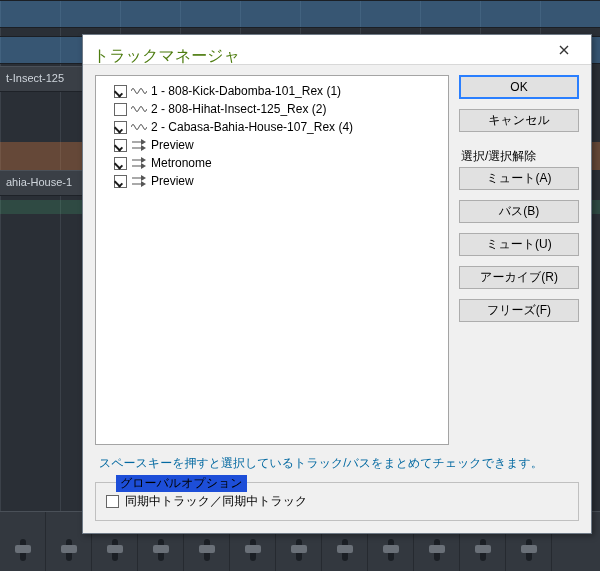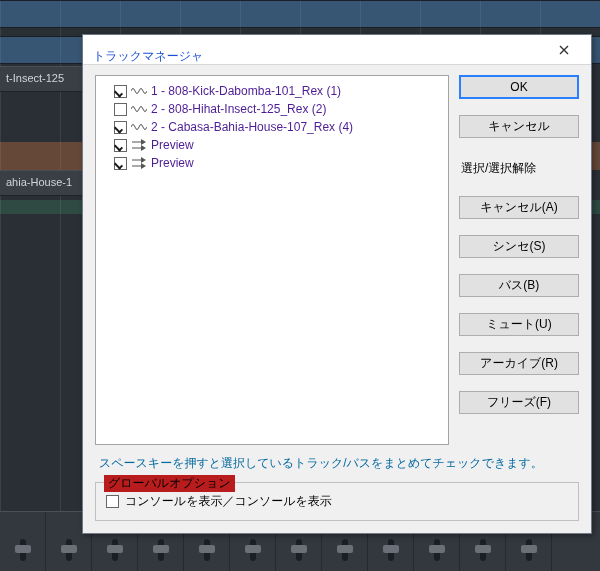--- a/index.html
+++ b/index.html
@@ -49,21 +49,21 @@
     background: #f0f0f0;
     border: 1px solid #6f7a86;
     box-shadow: 2px 2px 6px rgba(0,0,0,0.35);
     display: flex; flex-direction: column;
   }
   .titlebar {
     height: 30px; background: #ffffff;
     border-bottom: 1px solid #d8d8d8;
     display: flex; align-items: center; padding: 0 6px 0 10px;
   }
-  .titlebar .title { flex: 1; color: #1d4ed8; font-size: 12px; margin-top: 13px; }
+  .titlebar .title { flex: 1; color: #4d7c0f; font-size: 16px; margin-top: 13px; }
   .close-btn {
     width: 42px; height: 28px; display: flex; align-items: center; justify-content: center;
     color: #333; cursor: pointer;
   }
 
   .body {
     flex: 1; padding: 10px 12px 12px 12px;
     display: flex; flex-direction: column; gap: 10px;
   }
   .upper {
@@ -71,21 +71,21 @@
   }
 
   .tree-panel {
     flex: 1; background: #fff; border: 1px solid #a4a4a4;
     padding: 2px 2px 2px 10px; overflow: auto;
   }
   .tree-root { padding-top: 4px; }
   .tree-item {
     display: flex; align-items: center; gap: 4px;
     height: 18px; padding-left: 8px; position: relative;
-    color: #4c1d95;
+    color: #000000;
   }
   .tree-dots {
     position: absolute; left: 0; top: 0; bottom: 0; width: 6px;
     background-image: radial-gradient(#9a9a9a 0.5px, transparent 0.7px);
     background-size: 2px 2px; background-repeat: repeat-y; background-position: 2px 0;
   }
   .chk {
     width: 13px; height: 13px; border: 1px solid #666; background: #fff;
     position: relative; flex: 0 0 13px; cursor: pointer;
   }
@@ -98,41 +98,41 @@
     width: 16px; height: 13px; display: flex; align-items: center; justify-content: center;
     position: relative;
   }
   .type-icon svg { display: block; }
   .item-label { white-space: nowrap; user-select: none; }
 
   .right-col {
     width: 120px; display: flex; flex-direction: column; gap: 0;
   }
   .btn {
-    height: 23px; margin-bottom: 16px;
+    height: 23px; margin-bottom: 10px;
     background: #e1e1e1; border: 1px solid #adadad;
     color: #000; cursor: pointer; text-align: center;
     display: flex; align-items: center; justify-content: center;
   }
   .btn.default {
     border: 2px solid #2a7fff; height: 24px;
   }
   .section-label {
-    color: #000; margin: 6px 0 19px 2px;
+    color: #000; margin: 6px 0 2px 2px;
   }
 
   .footer-text { color: #0369a1; margin-left: 4px; }
 
   .groupbox {
     border: 1px solid #c0c0c0; padding: 10px 10px 10px 10px;
     position: relative;
   }
   .groupbox .legend {
-    position: absolute; top: -8px; left: 8px;
-    background: #b91c1c; padding: 0 4px; color: #000;
+    position: absolute; top: -8px; left: 20px;
+    background: #1d4ed8; padding: 0 4px; color: #000;
   }
   .chk-inline {
     display: flex; align-items: center; gap: 6px; color: #000; cursor: pointer;
   }
 </style>
 </head>
 <body>
 
 <div class="daw-bg">
   <div class="wave-row blue" style="top:0px;"></div>
@@ -244,43 +244,54 @@
             <div class="tree-item">
               <div class="tree-dots"></div>
               <span class="chk checked"></span>
               <span class="type-icon">
                 <svg width="16" height="12" viewBox="0 0 16 12">
                   <path d="M1 3 H10 M1 9 H10" stroke="#555" stroke-width="1.2" fill="none"></path>
                   <path d="M10 0 L15 3 L10 6 Z" fill="#555"></path>
                   <path d="M10 6 L15 9 L10 12 Z" fill="#555"></path>
                 </svg>
               </span>
+              <span class="item-label">Metronome</span>
+            </div>
+            <div class="tree-item">
+              <div class="tree-dots"></div>
+              <span class="chk checked"></span>
+              <span class="type-icon">
+                <svg width="16" height="12" viewBox="0 0 16 12">
+                  <path d="M1 3 H10 M1 9 H10" stroke="#555" stroke-width="1.2" fill="none"></path>
+                  <path d="M10 0 L15 3 L10 6 Z" fill="#555"></path>
+                  <path d="M10 6 L15 9 L10 12 Z" fill="#555"></path>
+                </svg>
+              </span>
               <span class="item-label">Preview</span>
             </div>
           </div>
       </div>
 
       <div class="right-col">
         <div class="btn default">OK</div>
         <div class="btn">キャンセル</div>
 
         <div class="section-label">選択/選択解除</div>
-        <div class="btn">キャンセル(A)</div>
-        <div class="btn">シンセ(S)</div>
+        <div class="btn">ミュート(A)</div>
         <div class="btn">バス(B)</div>
         <div class="btn">ミュート(U)</div>
         <div class="btn">アーカイブ(R)</div>
         <div class="btn" style="margin-bottom:12px">フリーズ(F)</div>
       </div>
     </div>
 
     <div class="footer-text">スペースキーを押すと選択しているトラック/バスをまとめてチェックできます。</div>
 
     <div class="groupbox">
       <div class="legend">グローバルオプション</div>
       <label class="chk-inline">
         <span class="chk" id="sync-chk"></span>
-        <span>コンソールを表示／コンソールを表示</span>
+        <span>同期中トラック／同期中トラック</span>
       </label>
     </div>
 
   </div>
 </div>
 
 </body></html>

